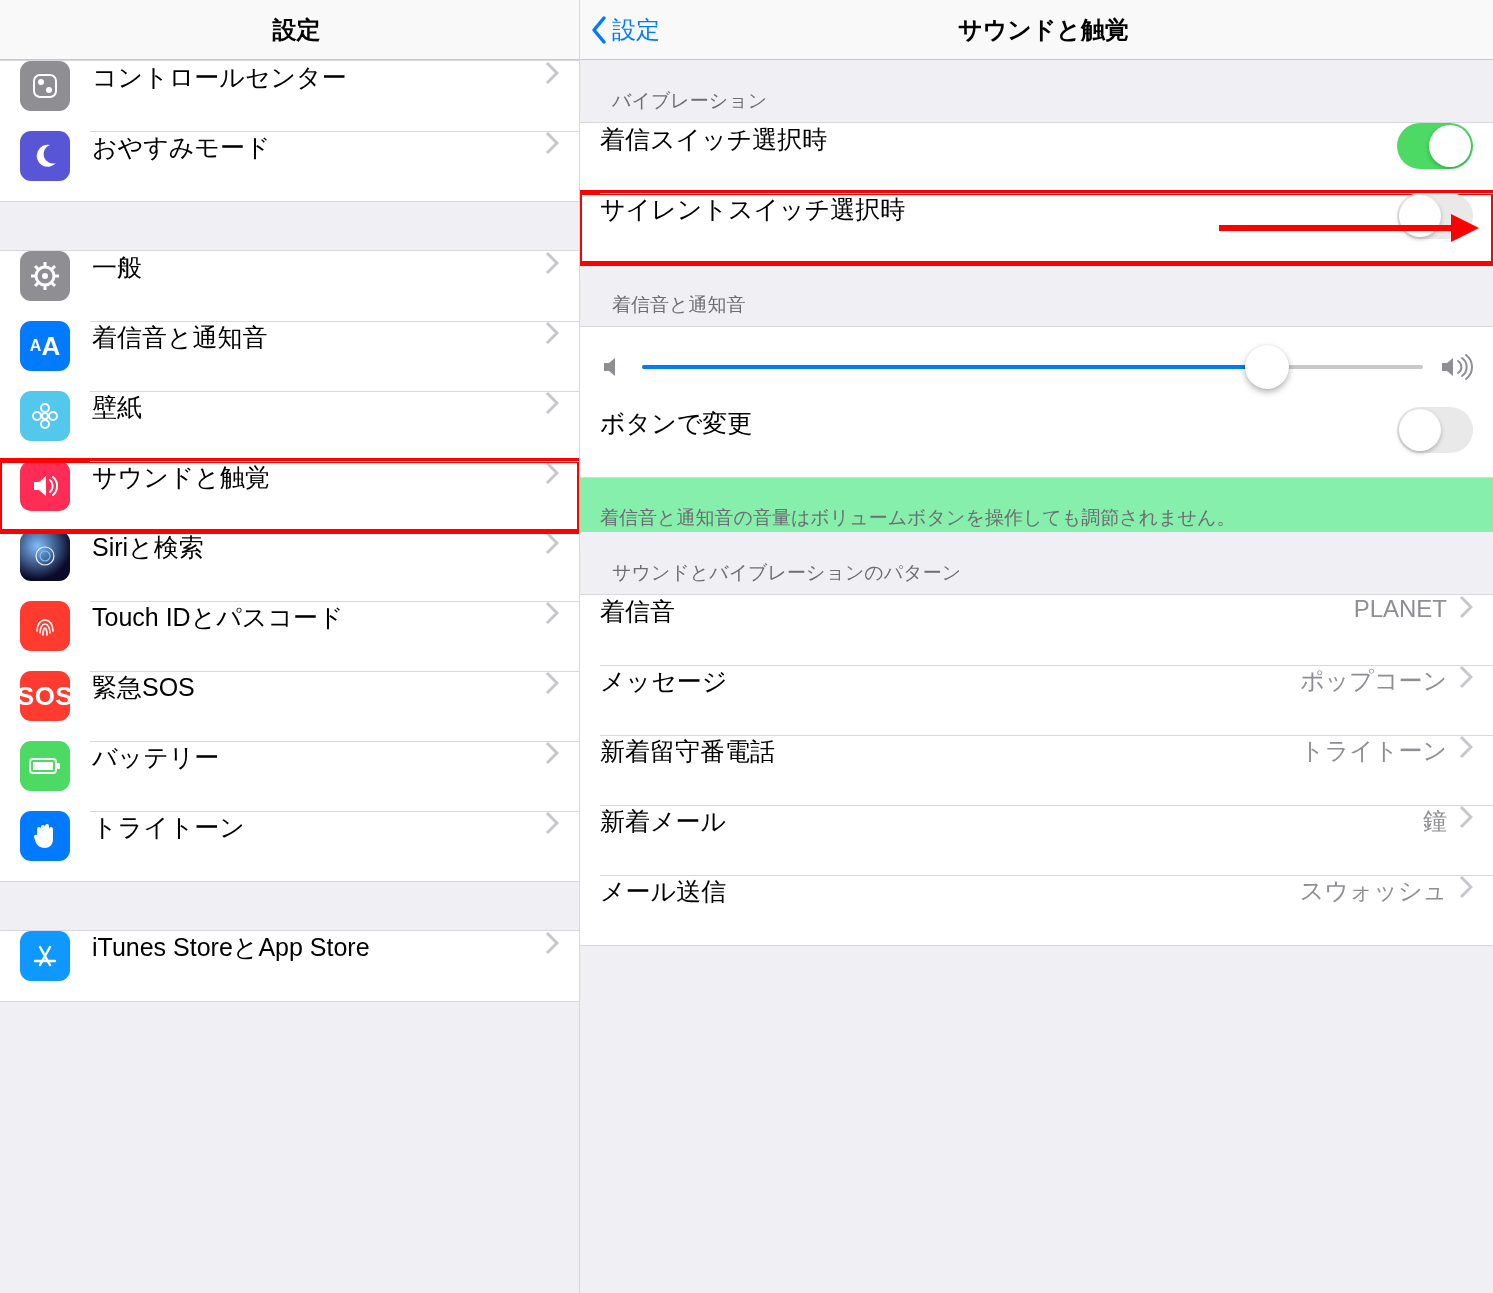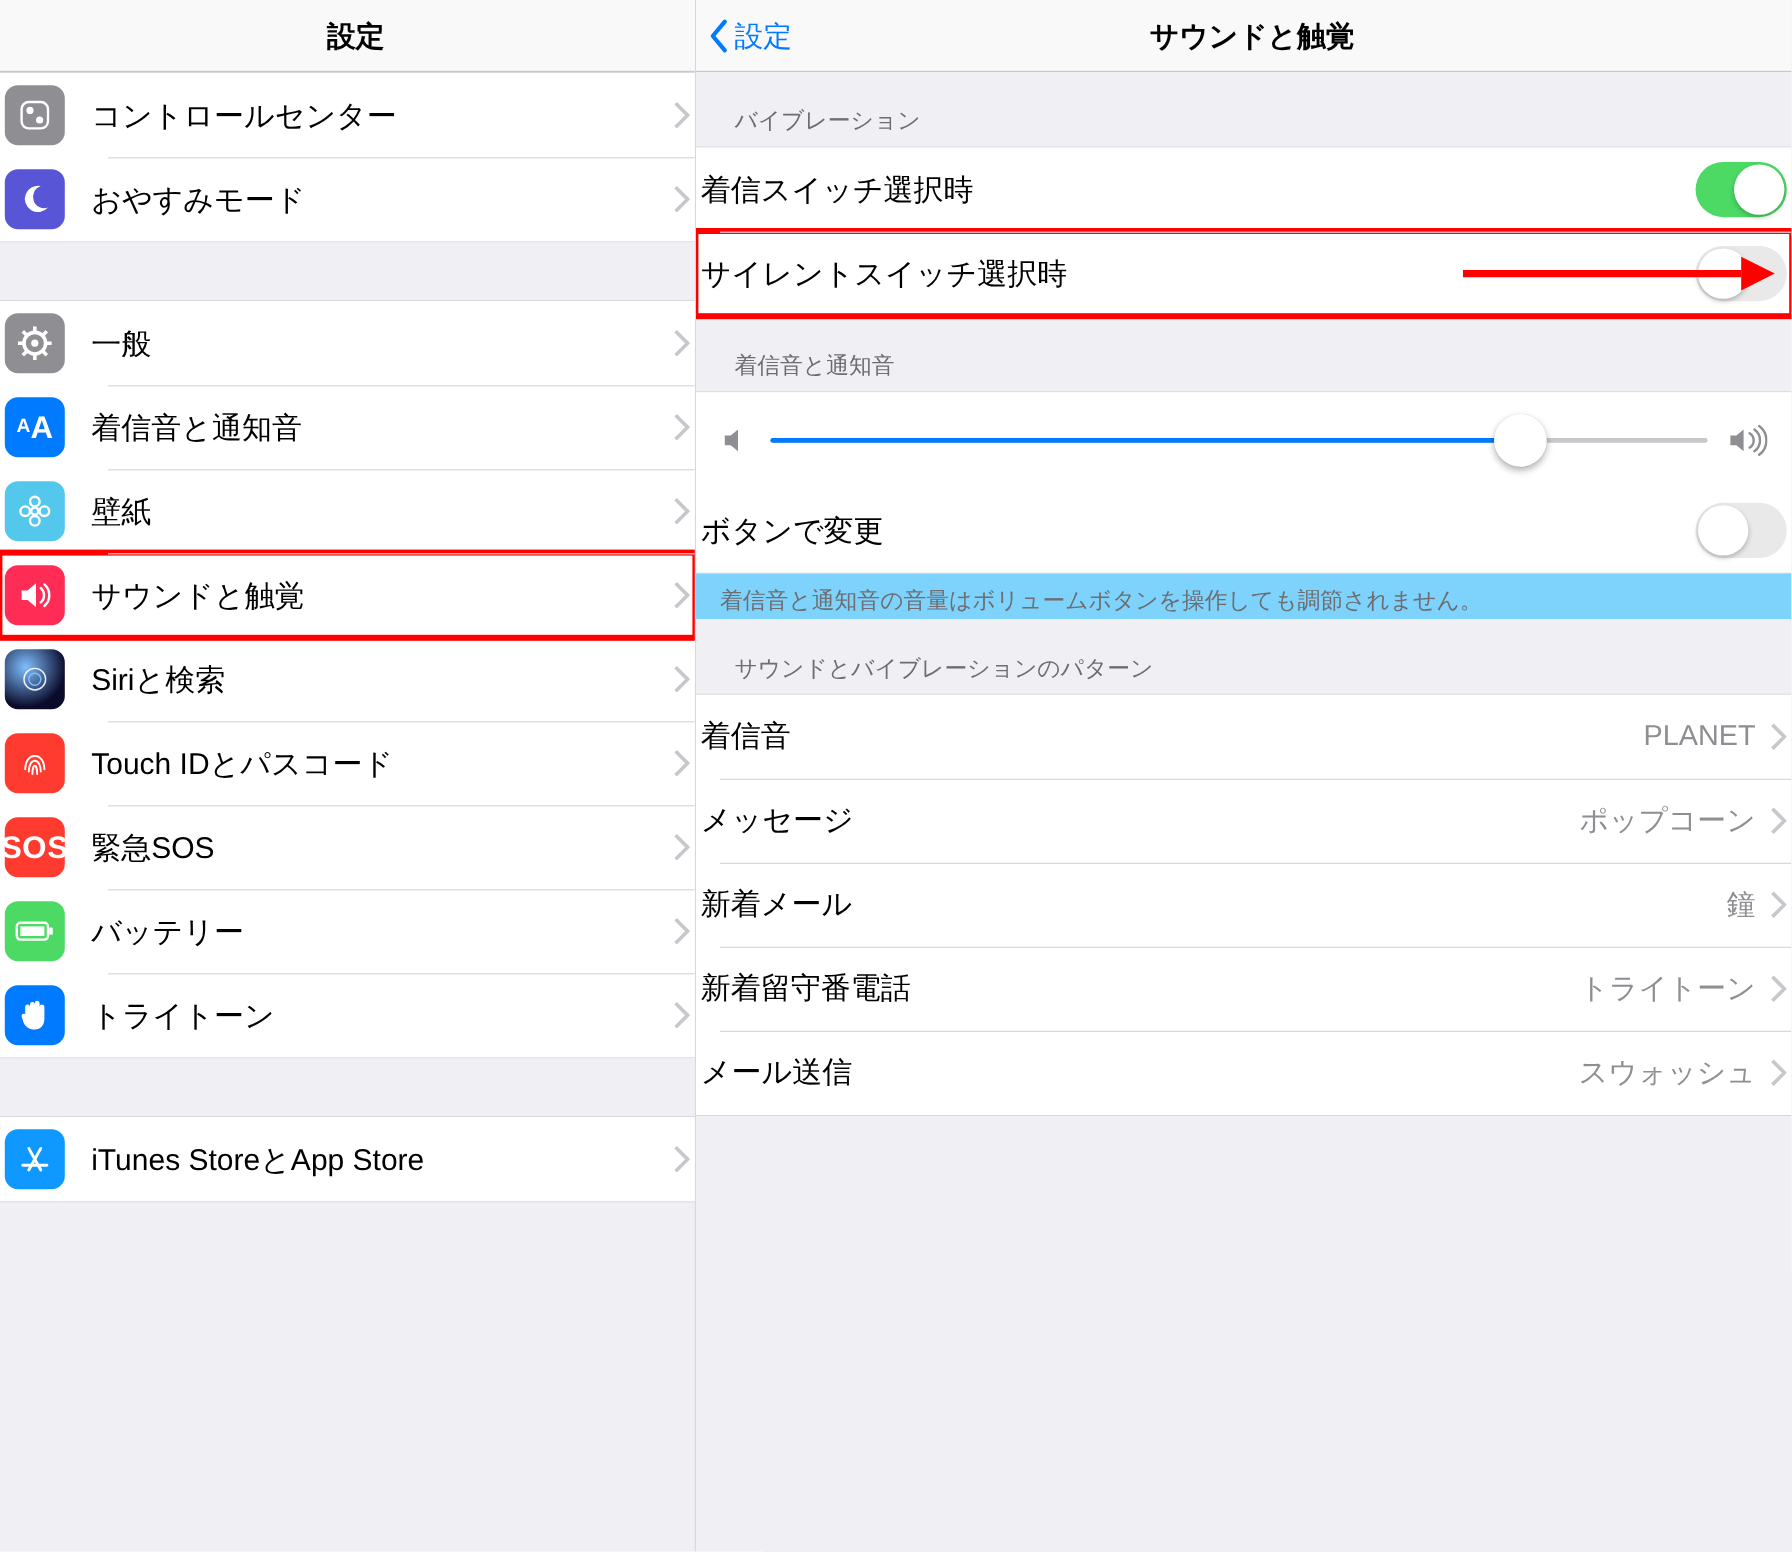--- a/index.html
+++ b/index.html
@@ -29,27 +29,27 @@
     display: flex; align-items: center; gap: 4px;
     color: #007aff; font-weight: 400; font-size: 24px;
     cursor: pointer;
   }
   .hdr .back svg { width: 18px; height: 30px; }
 
   
   .group { background: #fff; border-top: 1px solid #d8d8dc; border-bottom: 1px solid #d8d8dc; }
   .gap-medium { min-height: 48px; background: #efeff4; }
   .gap-header { background: #efeff4; padding: 28px 32px 8px; color: #6d6d72; font-size: 19px; }
-  .gap-footer { background: #7dd3fc; padding: 10px 20px 0; color: #6d6d72; font-size: 19px; line-height: 1.45; }
+  .gap-footer { background: #86efac; padding: 26px 20px 0; color: #6d6d72; font-size: 19px; line-height: 1.45; }
 
   
   .row {
-    display: flex; align-items: center;
+    display: flex; 
     min-height: 70px;
-    padding: 0 4px;
+    padding: 0 20px;
     position: relative;
     background: #fff;
   }
   .row + .row::before {
     content: "";
     position: absolute; top: 0; left: 90px; right: 0;
     height: 1px; background: #d8d8dc;
   }
   .right .row + .row::before { left: 20px; }
   .row .icon {
@@ -370,34 +370,34 @@
           </svg>
       </div>
       <div class="row">
         <span class="label">メッセージ</span>
         <span class="value">ポップコーン</span>
         <svg class="chevron" viewBox="0 0 14 24">
             <polyline points="2,2 12,12 2,22"></polyline>
           </svg>
       </div>
       <div class="row">
+        <span class="label">新着留守番電話</span>
+        <span class="value">トライトーン</span>
+        <svg class="chevron" viewBox="0 0 14 24">
+            <polyline points="2,2 12,12 2,22"></polyline>
+          </svg>
+      </div>
+      <div class="row">
         <span class="label">新着メール</span>
         <span class="value">鐘</span>
         <svg class="chevron" viewBox="0 0 14 24">
             <polyline points="2,2 12,12 2,22"></polyline>
           </svg>
       </div>
       <div class="row">
-        <span class="label">新着留守番電話</span>
-        <span class="value">トライトーン</span>
-        <svg class="chevron" viewBox="0 0 14 24">
-            <polyline points="2,2 12,12 2,22"></polyline>
-          </svg>
-      </div>
-      <div class="row">
         <span class="label">メール送信</span>
         <span class="value">スウォッシュ</span>
         <svg class="chevron" viewBox="0 0 14 24">
             <polyline points="2,2 12,12 2,22"></polyline>
           </svg>
       </div>
     </div>
 
   </div>
 </div>

